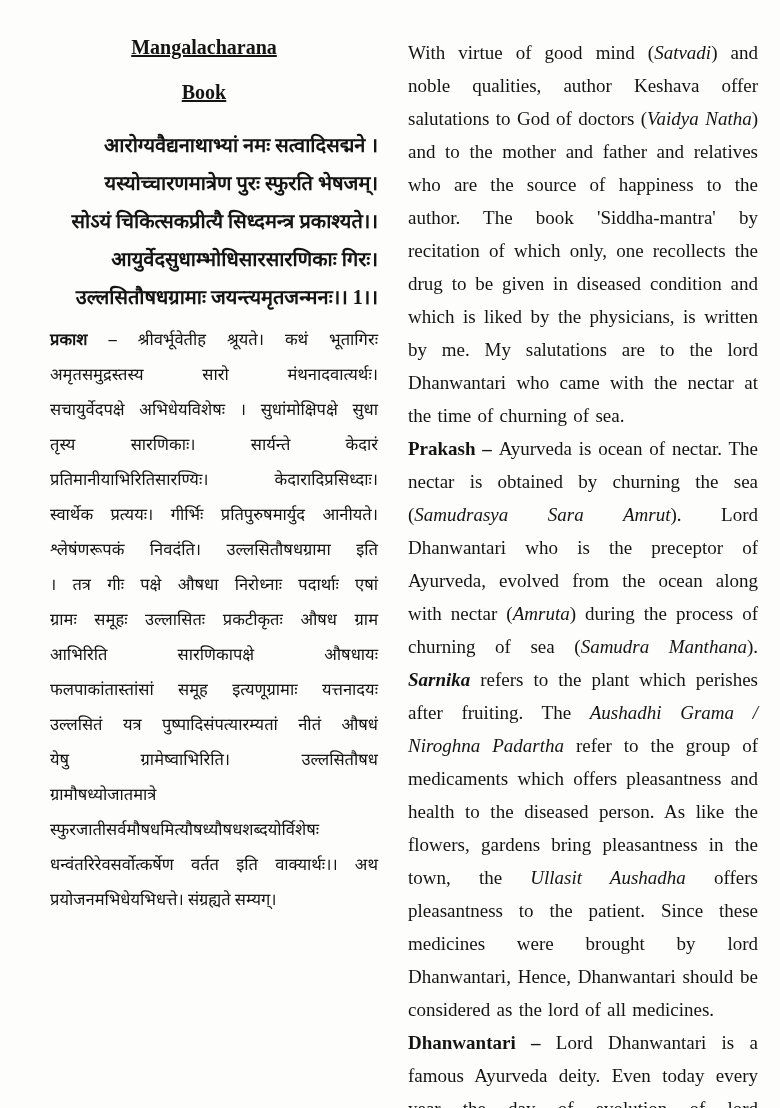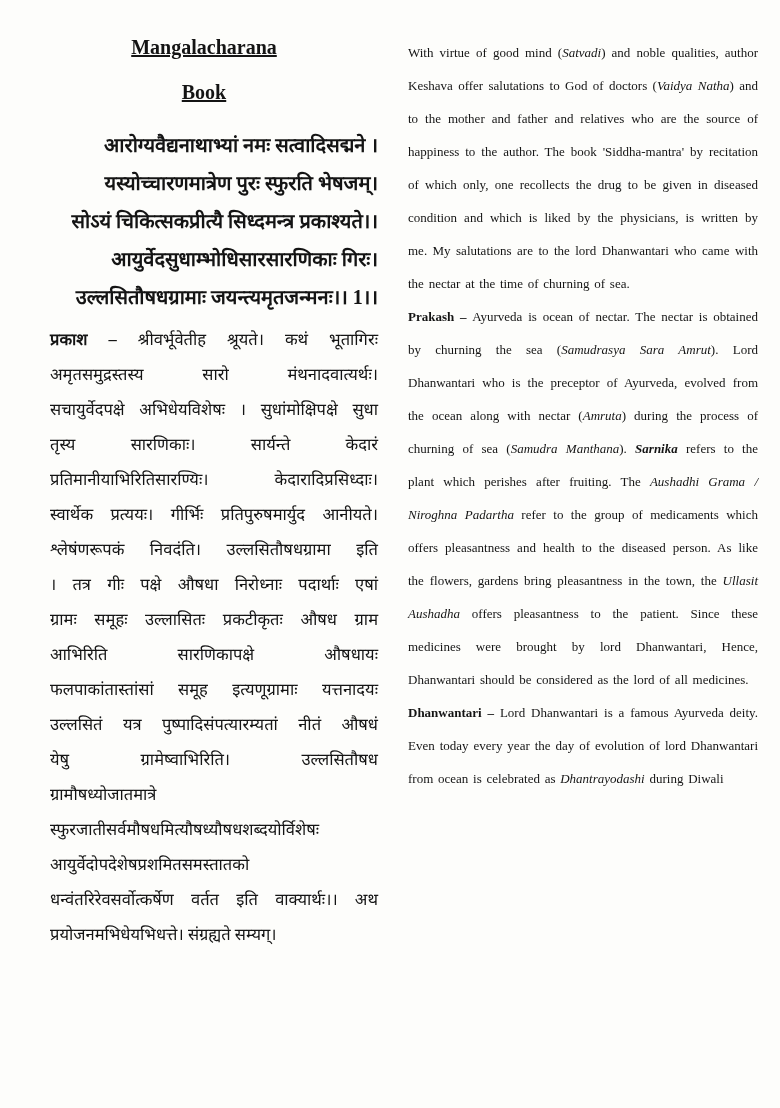--- a/index.html
+++ b/index.html
@@ -48,21 +48,21 @@
     line-height:35px;
     text-align:justify;
     text-align-last:justify;
     margin-left:20px;
   }
   .prose-line:last-child { text-align-last:left; }
 
   
   .para {
     margin:0;
-    font-size:13px;
+    font-size:19px;
     line-height:33px;
     text-align:justify;
     word-spacing:1.5px;
   }
 
   .it { font-style:italic; }
   .bd { font-weight:bold; }
 </style>
 </head>
 <body>
@@ -93,21 +93,20 @@
         <div class="prose-line"><span>स्वार्थेक प्रत्ययः। गीर्भिः प्रतिपुरुषमार्युद आनीयते।</span></div>
         <div class="prose-line"><span>श्लेषंणरूपकं निवदंति। उल्लसितौषधग्रामा इति</span></div>
         <div class="prose-line"><span>। तत्र गीः पक्षे औषधा निरोध्नाः पदार्थाः एषां</span></div>
         <div class="prose-line"><span>ग्रामः समूहः उल्लासितः प्रकटीकृतः औषध ग्राम</span></div>
         <div class="prose-line"><span>आभिरिति सारणिकापक्षे औषधायः</span></div>
         <div class="prose-line"><span>फलपाकांतास्तांसां समूह इत्यणूग्रामाः यत्तनादयः</span></div>
         <div class="prose-line"><span>उल्लसितं यत्र पुष्पादिसंपत्यारम्यतां नीतं औषधं</span></div>
         <div class="prose-line"><span>येषु ग्रामेष्वाभिरिति। उल्लसितौषध</span></div>
         <div class="prose-line"><span>ग्रामौषध्योजातमात्रे</span></div>
         <div class="prose-line"><span>स्फुरजातीसर्वमौषधमित्यौषध्यौषधशब्दयोर्विशेषः</span></div>
-        <div class="prose-line"><span>आयुर्वेदोपदेशेषप्रशमितसमस्तातको</span></div>
         <div class="prose-line"><span>धन्वंतरिरेवसर्वोत्कर्षेण वर्तत इति वाक्यार्थः।। अथ</span></div>
         <div class="prose-line"><span>प्रयोजनमभिधेयभिधत्ते। संग्रह्यते सम्यग्।</span></div>
       </div>
 
   </div>
 
   <div class="col-right">
       <p class="para"><span>With virtue of good mind (</span><span class="it">Satvadi</span><span>) and noble qualities, author Keshava offer salutations to God of doctors (</span><span class="it">Vaidya Natha</span><span>) and to the mother and father and relatives who are the source of happiness to the author. The book 'Siddha-mantra' by recitation of which only, one recollects the drug to be given in diseased condition and which is liked by the physicians, is written by me. My salutations are to the lord Dhanwantari who came with the nectar at the time of churning of sea.</span></p>
       <p class="para"><span class="bd">Prakash – </span><span>Ayurveda is ocean of nectar. The nectar is obtained by churning the sea (</span><span class="it">Samudrasya Sara Amrut</span><span>). Lord Dhanwantari who is the preceptor of Ayurveda, evolved from the ocean along with nectar (</span><span class="it">Amruta</span><span>) during the process of churning of sea (</span><span class="it">Samudra Manthana</span><span>). </span><span class="it bd">Sarnika</span><span> refers to the plant which perishes after fruiting. The </span><span class="it">Aushadhi Grama / Niroghna Padartha</span><span> refer to the group of medicaments which offers pleasantness and health to the diseased person. As like the flowers, gardens bring pleasantness in the town, the </span><span class="it">Ullasit Aushadha</span><span> offers pleasantness to the patient. Since these medicines were brought by lord Dhanwantari, Hence, Dhanwantari should be considered as the lord of all medicines.</span></p>
       <p class="para"><span class="bd">Dhanwantari – </span><span>Lord Dhanwantari is a famous Ayurveda deity. Even today every year the day of evolution of lord Dhanwantari from ocean is celebrated as </span><span class="it">Dhantrayodashi</span><span> during Diwali</span></p>

